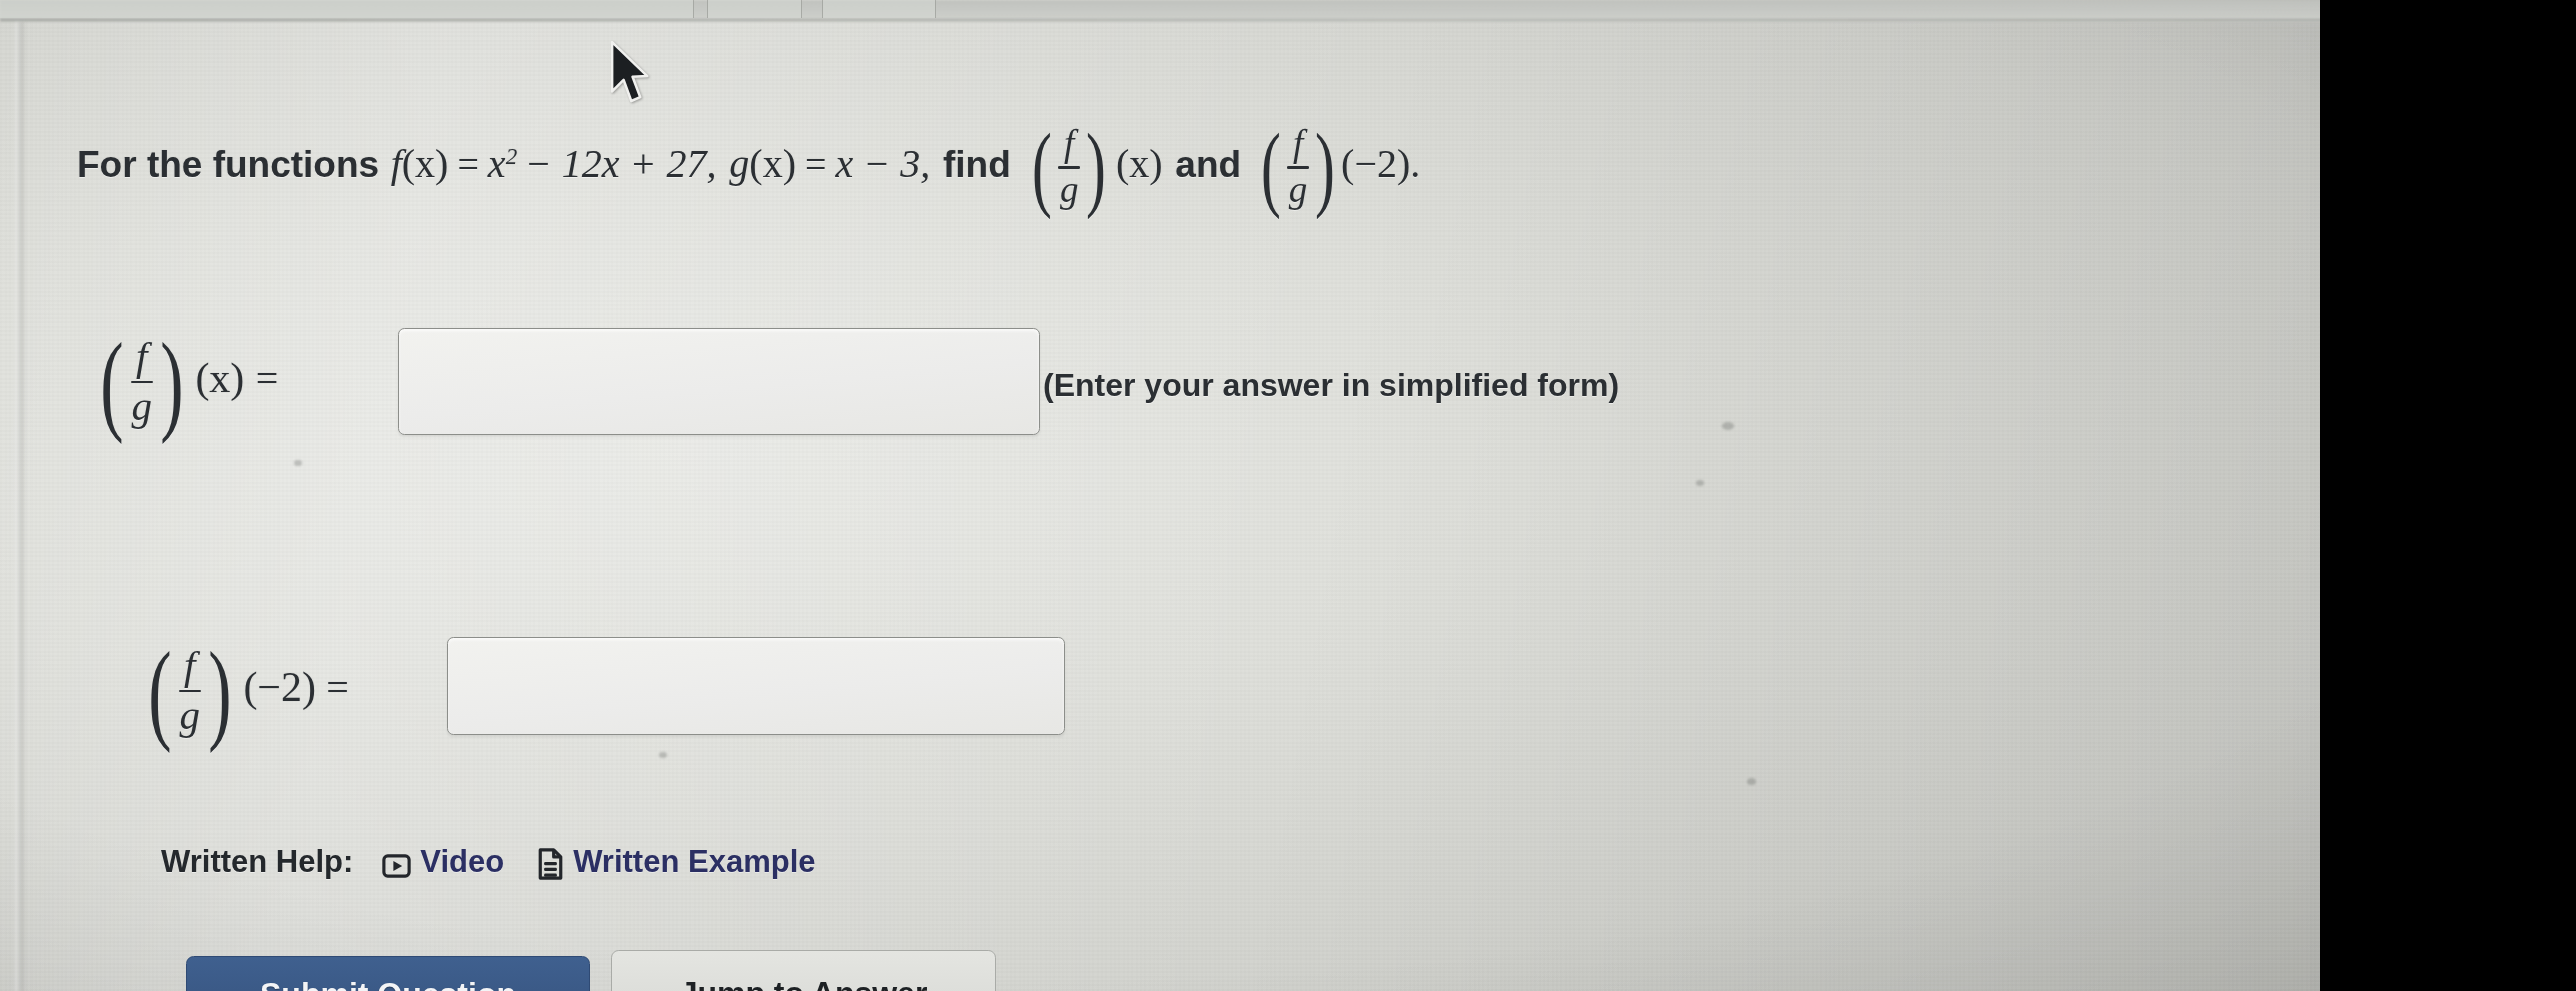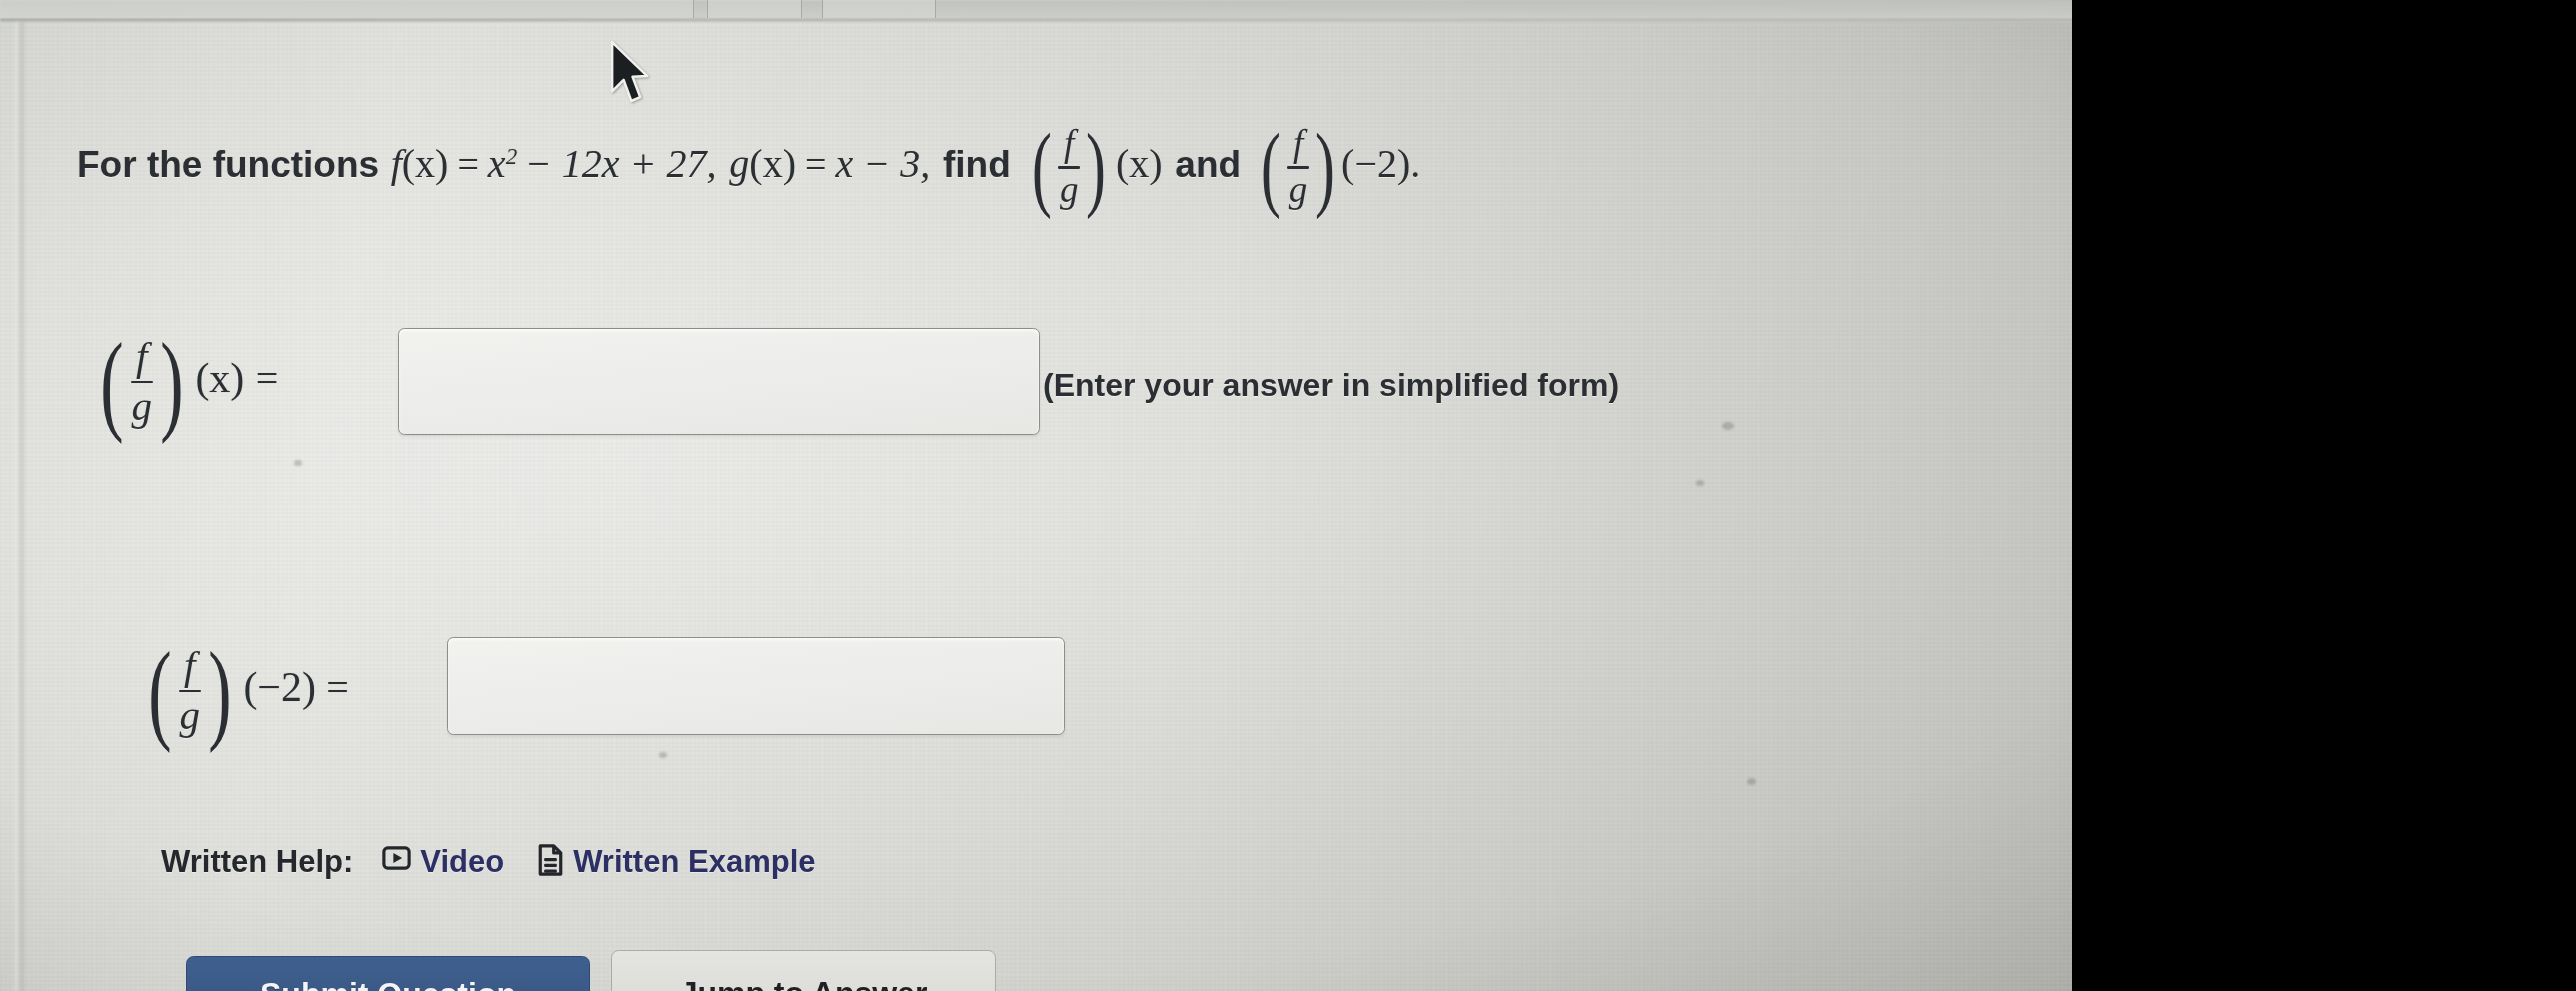--- a/index.html
+++ b/index.html
@@ -2,21 +2,21 @@
 <html style="font-size:10.2px"><head>
 <meta charset="utf-8">
 <style>
   html, body {
     margin: 0;
     padding: 0;
     background: #000;
   }
   #stage {
     position: relative;
-    width: 2072px;
+    width: 2320px;
     height: 991px;
     overflow: hidden;
     background: #c9cac6;
     font-family: "Liberation Sans", sans-serif;
     -webkit-font-smoothing: antialiased;
   }
 
   
   .bg-base {
     position: absolute;
@@ -185,21 +185,21 @@
   .help-label {
     font-family: "Liberation Sans", sans-serif;
     font-weight: 700;
     font-size: 31px;
     color: #24282c;
     margin-right: 29px;
     text-shadow: 0 0.6px 0.6px rgba(255,255,255,.5);
   }
   .help-link {
     display: inline-flex;
-    align-items: flex-start;
+    align-items: flex-end;
     gap: 9px;
     color: #2b2f63;
     font-family: "Liberation Sans", sans-serif;
     font-weight: 700;
     font-size: 31px;
     text-decoration: none;
     margin-right: 33px;
     text-shadow: 0 0.6px 0.6px rgba(255,255,255,.45);
   }
   .help-link .glyph { display: inline-flex; align-items: center; }

